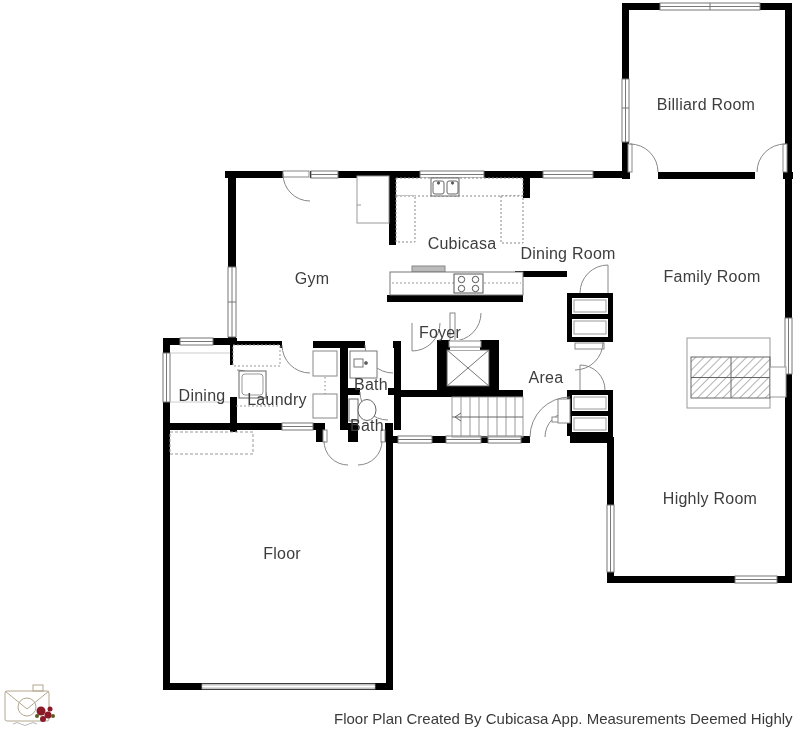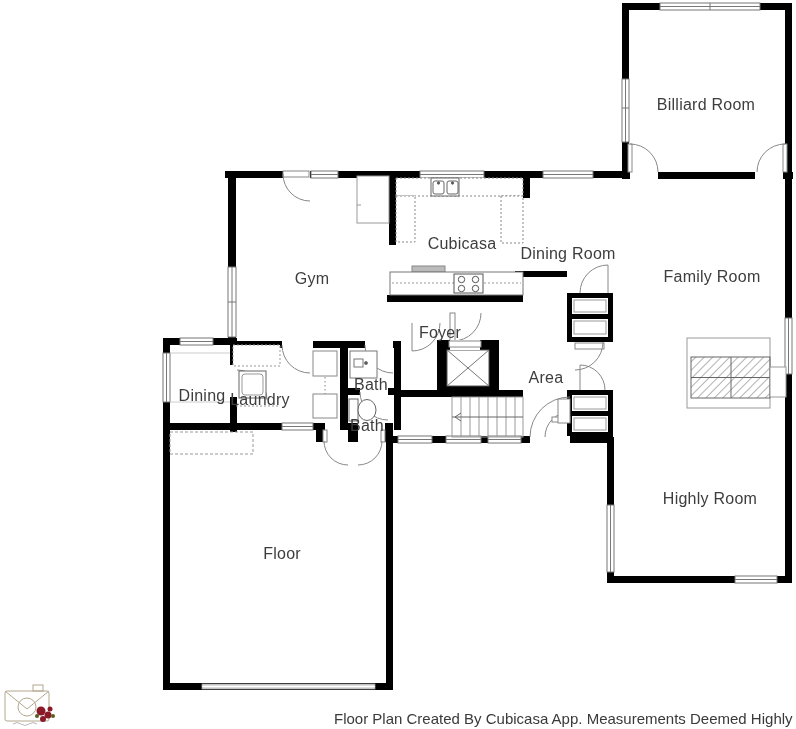--- a/index.html
+++ b/index.html
@@ -322,21 +322,21 @@
 
   <div class="room-label" style="left:706px;top:89px">Billiard Room</div>
   <div class="room-label" style="left:712px;top:261px">Family Room</div>
   <div class="room-label" style="left:710px;top:483px">Highly Room</div>
   <div class="room-label" style="left:312px;top:263px">Gym</div>
   <div class="room-label" style="left:462px;top:228px">Cubicasa</div>
   <div class="room-label" style="left:568px;top:238px">Dining Room</div>
   <div class="room-label" style="left:440px;top:317px">Foyer</div>
   <div class="room-label" style="left:546px;top:362px">Area</div>
   <div class="room-label" style="left:202px;top:380px">Dining</div>
-  <div class="room-label" style="left:260px;top:384px">Laundry</div>
+  <div class="room-label" style="left:277px;top:384px">Laundry</div>
   <div class="room-label" style="left:371px;top:369px">Bath</div>
   <div class="room-label" style="left:367px;top:410px">Bath</div>
   <div class="room-label" style="left:282px;top:538px">Floor</div>
 
   <svg class="logo" width="56" height="50" viewBox="0 0 56 50">
     <g stroke="#b3a88e" stroke-width="1" fill="none">
       <rect x="2" y="13" width="44" height="30" rx="2"></rect>
       <line x1="2" y1="13" x2="24" y2="31"></line>
       <line x1="46" y1="13" x2="24" y2="31"></line>
       <circle cx="24" cy="29" r="9"></circle>

